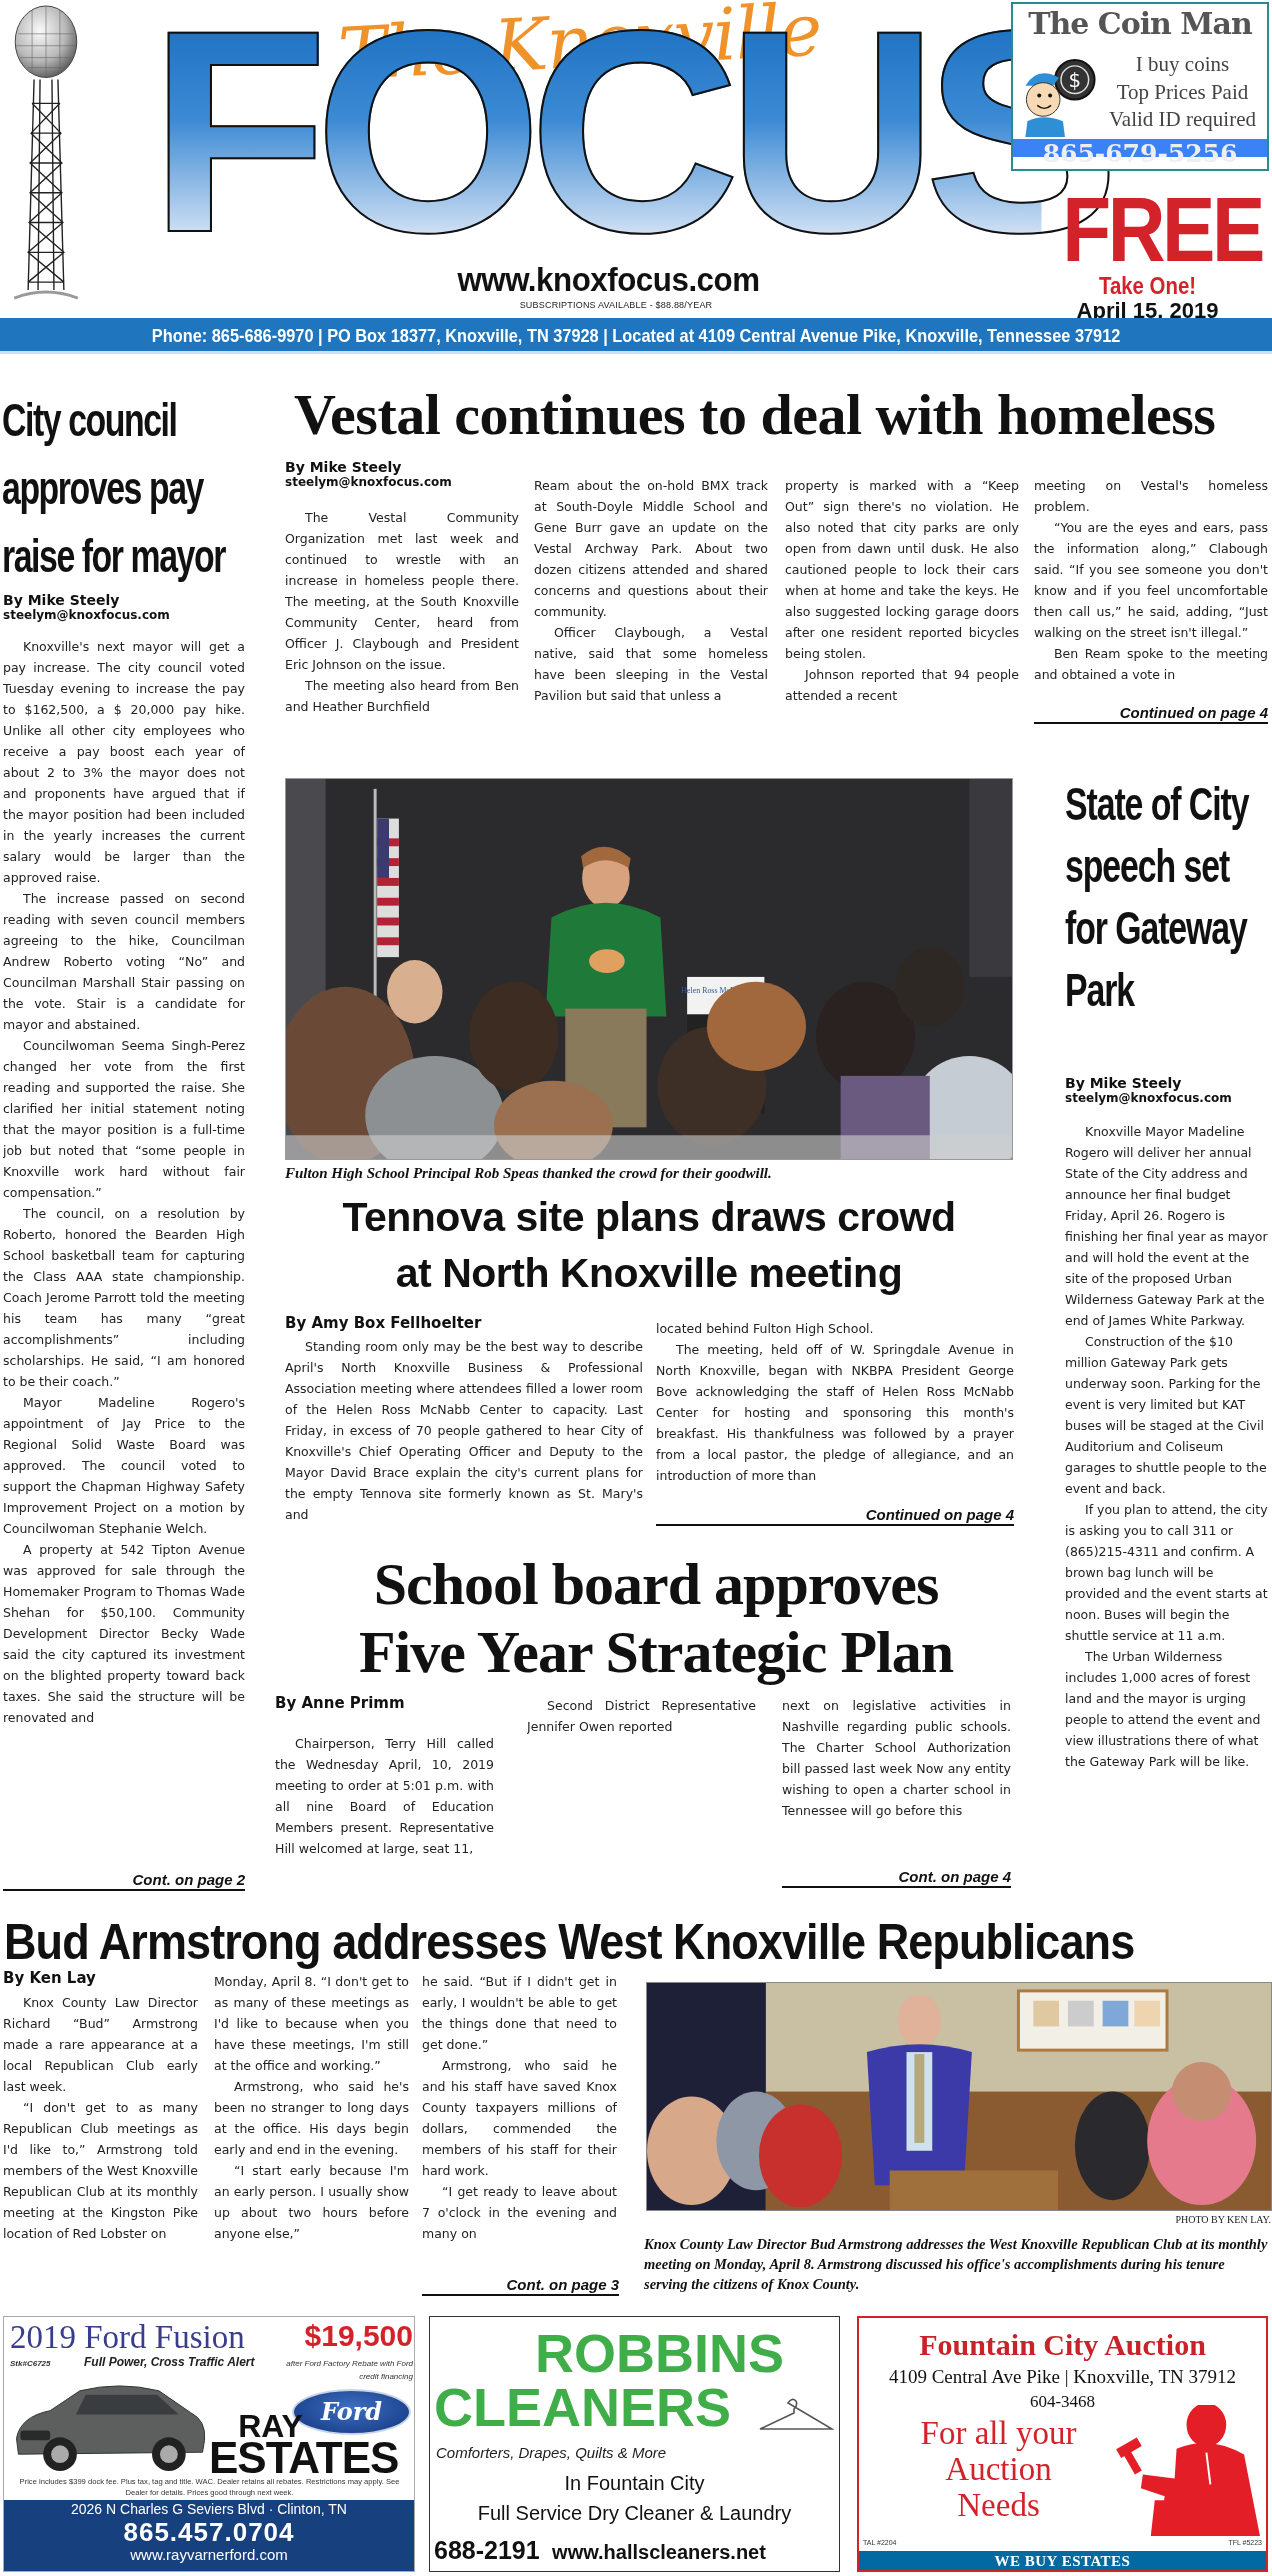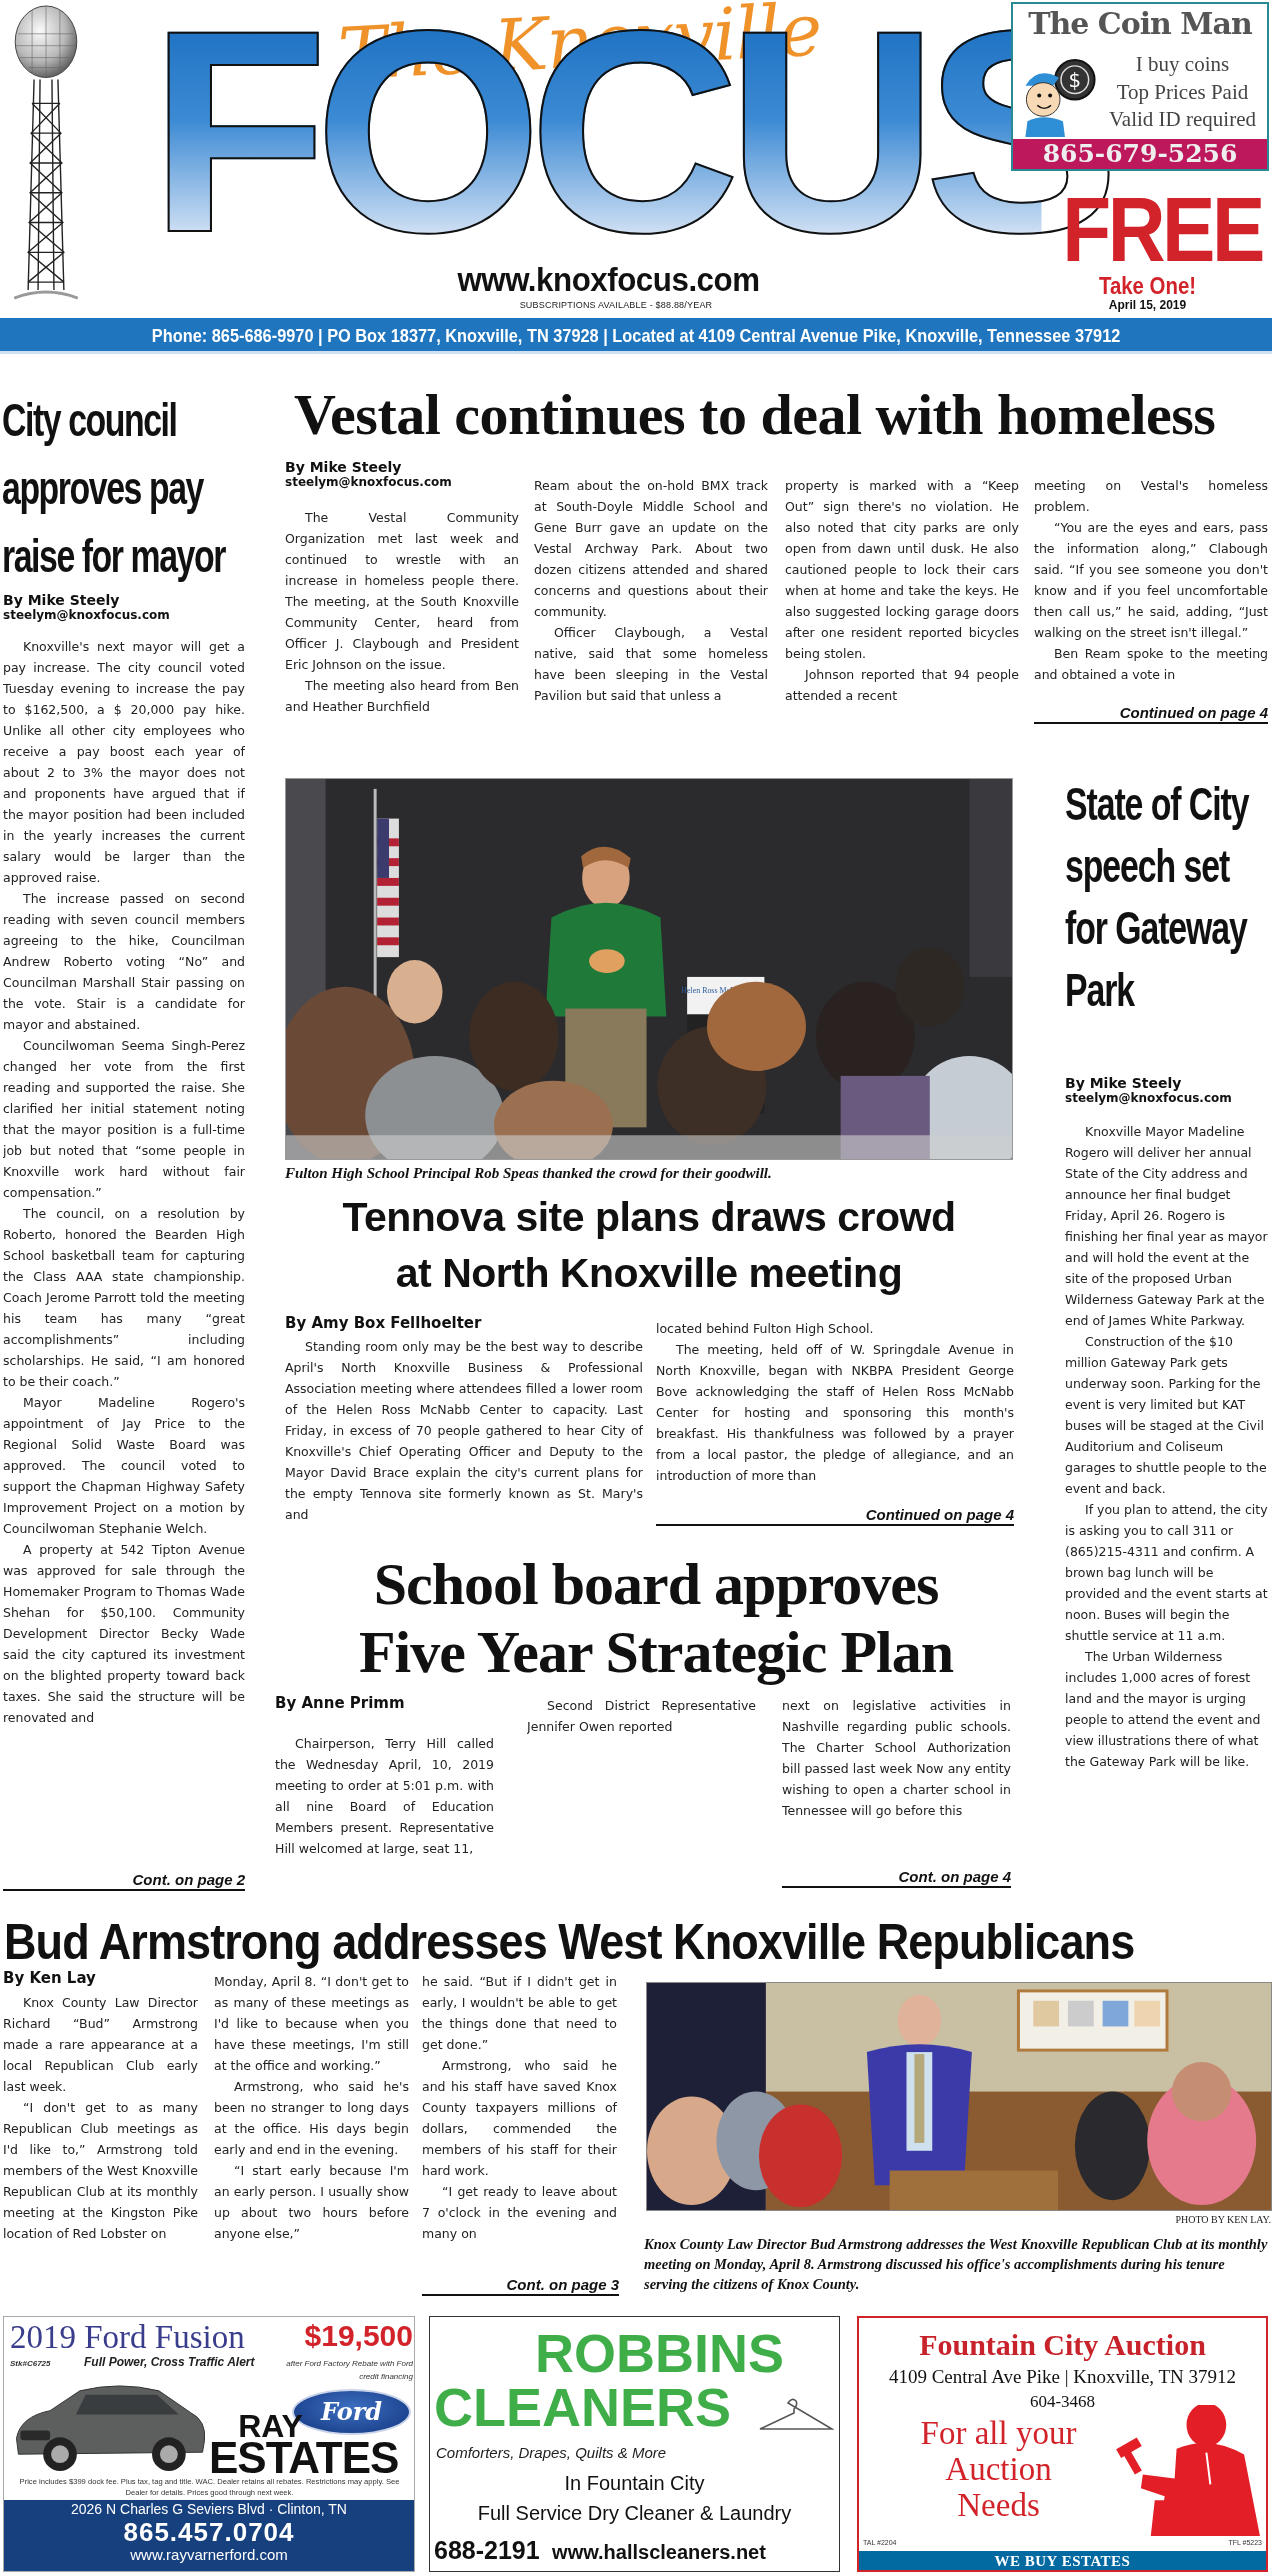--- a/index.html
+++ b/index.html
@@ -39,37 +39,37 @@
     left: 1011px; top: 2px; width: 258px; height: 169px;
     border: 2px solid #2a8a93; background: #fff;
   }
   .coin-title {
     left: 0; top: 2px; width: 254px; height: 40px;
     font-family: "DejaVu Serif", serif; font-weight: 700; font-size: 30px; color: #555;
     text-align: center; letter-spacing: -1px;
   }
   .coin-line { left: 85px; width: 169px; height: 24px; font-family: "Liberation Serif", serif; font-size: 21px; color: #444; text-align: center; }
   .coin-phone-bar {
-    left: 0; top: 135px; width: 254px; height: 30px; background: #be185d;
+    left: 0; top: 135px; width: 254px; height: 18px; background: #3b82f6;
     color: #eee; font-family: "DejaVu Serif", serif; font-weight: 700; font-size: 25px;
     text-align: center; line-height: 30px;
   }
   .coin-mascot { left: 6px; top: 52px; width: 80px; height: 81px; }
   .free-word {
     left: 1051px; top: 185px; width: 189px; height: 89px;
     font-family: "Liberation Sans", sans-serif; font-weight: 900; font-size: 91px; color: #d3232a;
     text-align: center; line-height: 89px; letter-spacing: -4px; transform: scaleX(0.88);
   }
   .take-one {
     left: 1063px; top: 272px; width: 169px; height: 30px;
     font-weight: 700; font-size: 24px; color: #d3232a; text-align: center; transform: scaleX(0.85);
   }
   .pub-date {
     left: 1063px; top: 298px; width: 169px; height: 22px;
-    font-weight: 700; font-size: 12px; color: #111; text-align: center;
+    font-weight: 700; font-size: 22px; color: #111; text-align: center;
   }
   .info-bar {
     left: 0; top: 318px; width: 1272px; height: 36px; background: #1f75be;
     color: #fff; font-weight: 700; font-size: 19px; line-height: 36px; text-align: center;
     border-bottom: 3px solid #cfe0f3;
   }
   .info-bar span { transform: scaleX(0.86); display: inline-block; white-space: nowrap; }
 
   
   .hl-condensed { font-family: "Liberation Sans", sans-serif; font-weight: 700; color: #111; transform-origin: left top; }

